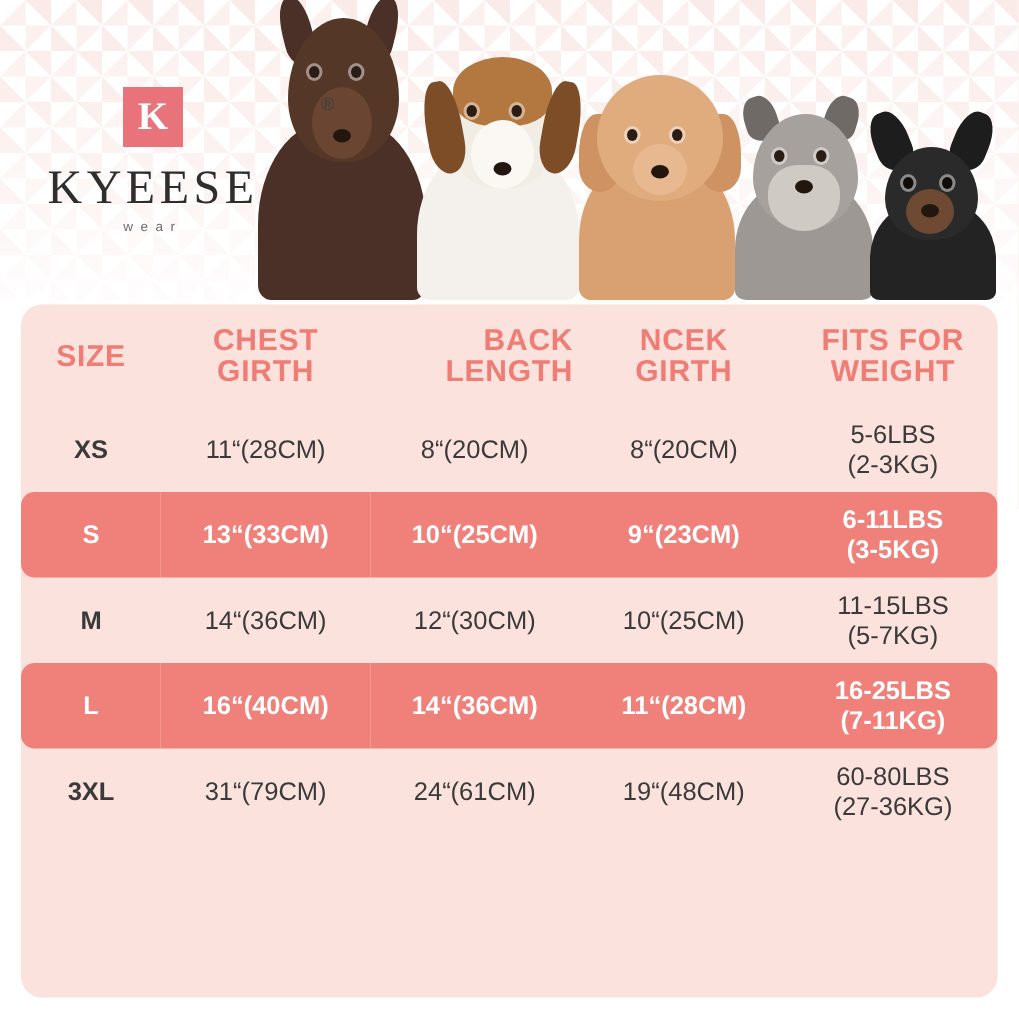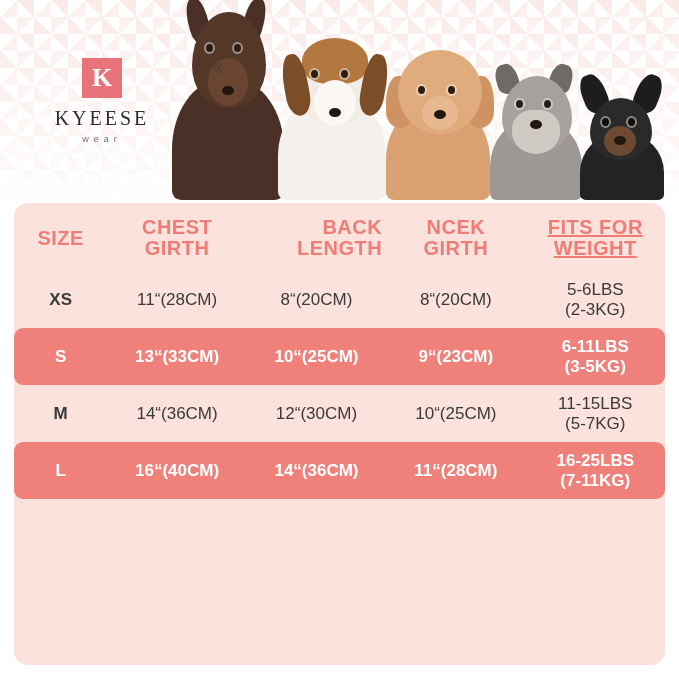--- a/index.html
+++ b/index.html
@@ -67,21 +67,21 @@
   }
   .brand-reg {
     position: absolute;
     left: 132px;
     top: 4px;
     font-size: 12px;
     color: #3b3b3b;
   }
   .brand-name {
     font-family: "Liberation Serif", serif;
-    font-size: 20px;
+    font-size: 32px;
     letter-spacing: 3px;
     color: #2e2e2e;
     line-height: 1;
   }
   .brand-sub {
     margin-top: 6px;
     font-size: 9px;
     letter-spacing: 5px;
     color: #6d6d6d;
   }
@@ -212,21 +212,21 @@
     letter-spacing: 0.5px;
     line-height: 1.05;
     padding: 14px 4px 12px 4px;
     text-align: center;
     vertical-align: middle;
   }
   table.size-table th.col-size { width: 14%; }
   table.size-table th.col-chest { width: 21.5%; }
   table.size-table th.col-back { width: 21.5%; text-align: right; }
   table.size-table th.col-neck { width: 21.5%; }
-  table.size-table th.col-weight { width: 21.5%; text-decoration: underline; }
+  table.size-table th.col-weight { width: 21.5%; }
   table.size-table td {
     font-size: 17px;
     color: #3a3a3a;
     text-align: center;
     vertical-align: middle;
     height: 55px;
     line-height: 1.12;
   }
   tr.alt td {
     color: #ffffff;
@@ -381,18 +381,28 @@
           <td>14“(36CM)</td>
           <td>11“(28CM)</td>
           <td class="two-line">
             <span>16-25LBS</span>
             <span>(7-11KG)</span>
           </td>
         </tr>
 
 
 
+        <tr>
+          <td class="size-cell">3XL</td>
+          <td>31“(79CM)</td>
+          <td>24“(61CM)</td>
+          <td>19“(48CM)</td>
+          <td class="two-line">
+            <span>60-80LBS</span>
+            <span>(27-36KG)</span>
+          </td>
+        </tr>
 
       </tbody>
     </table>
   </div>
 
 </div>
 
 </body></html>

